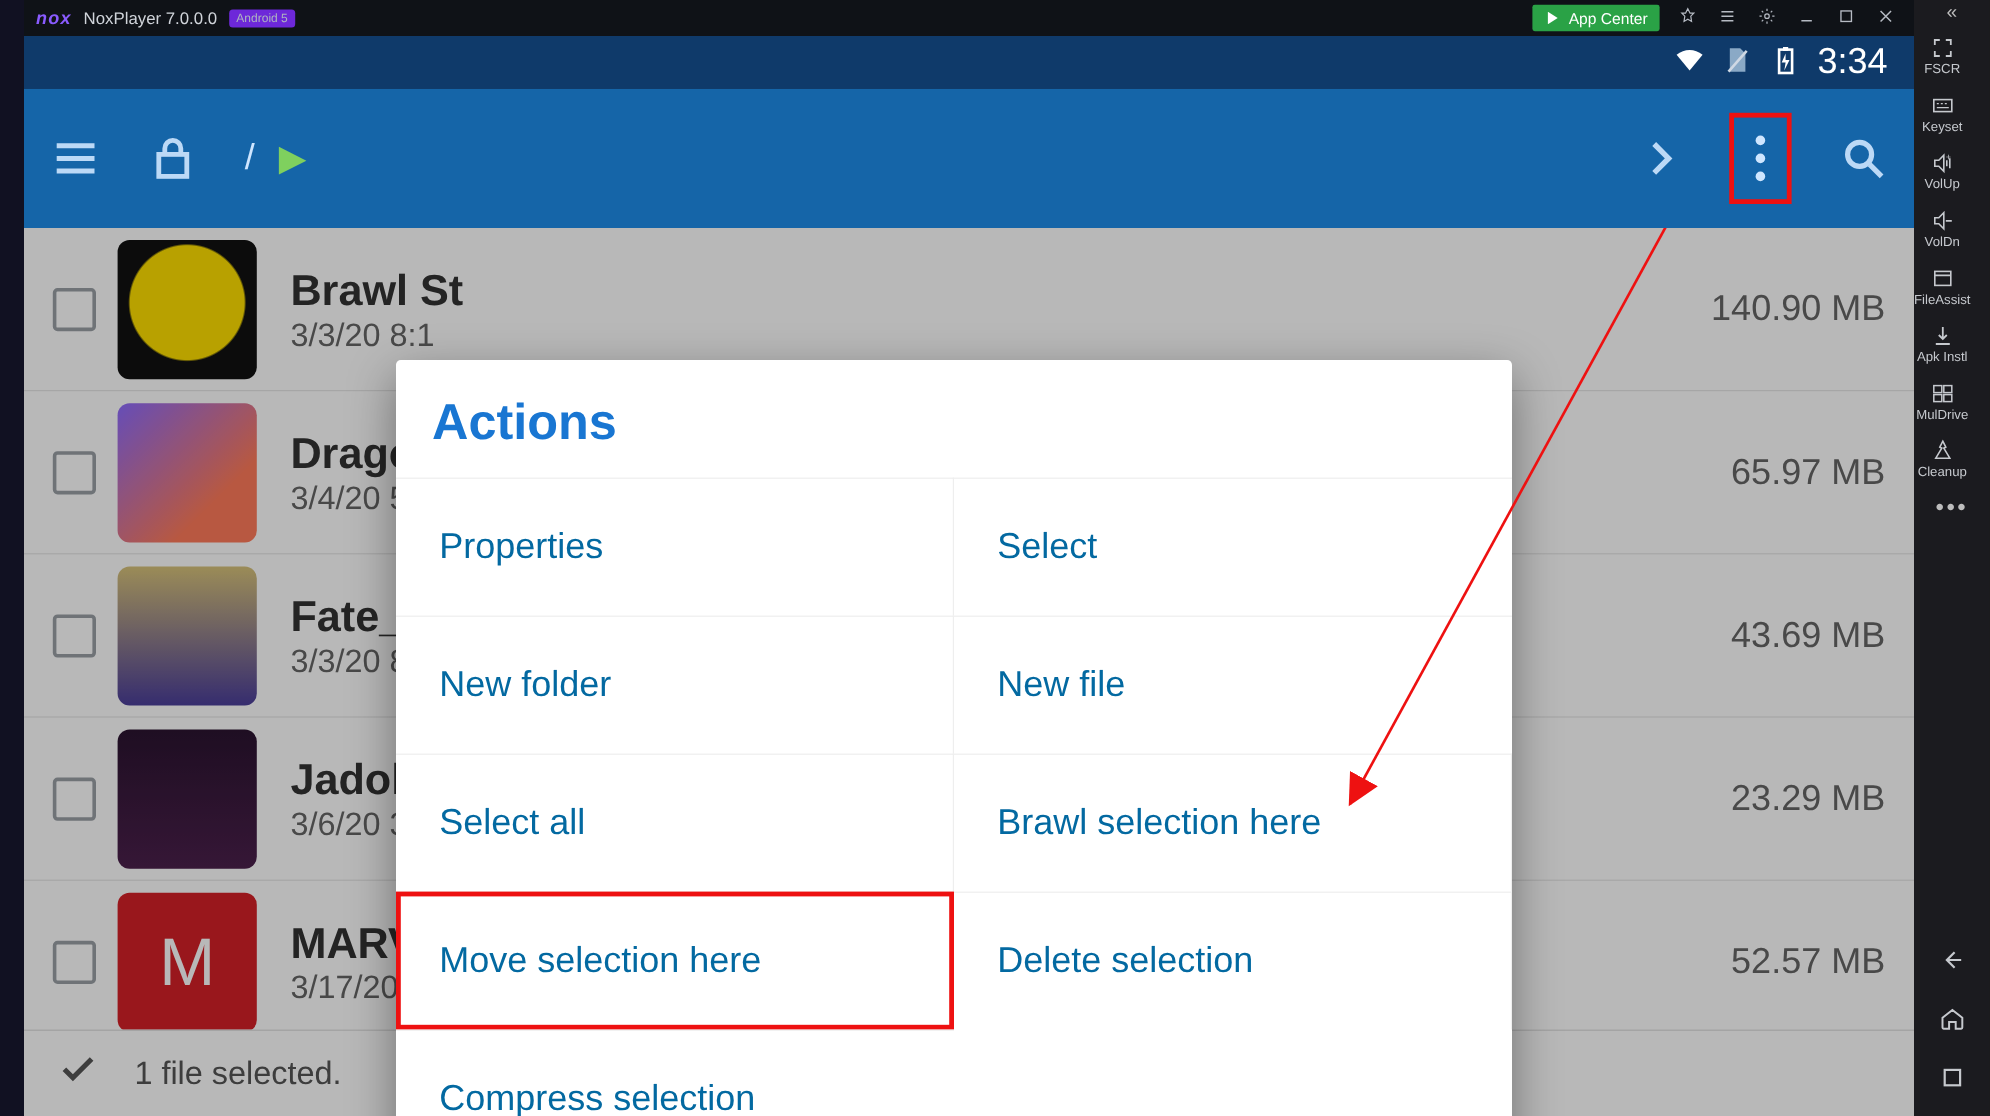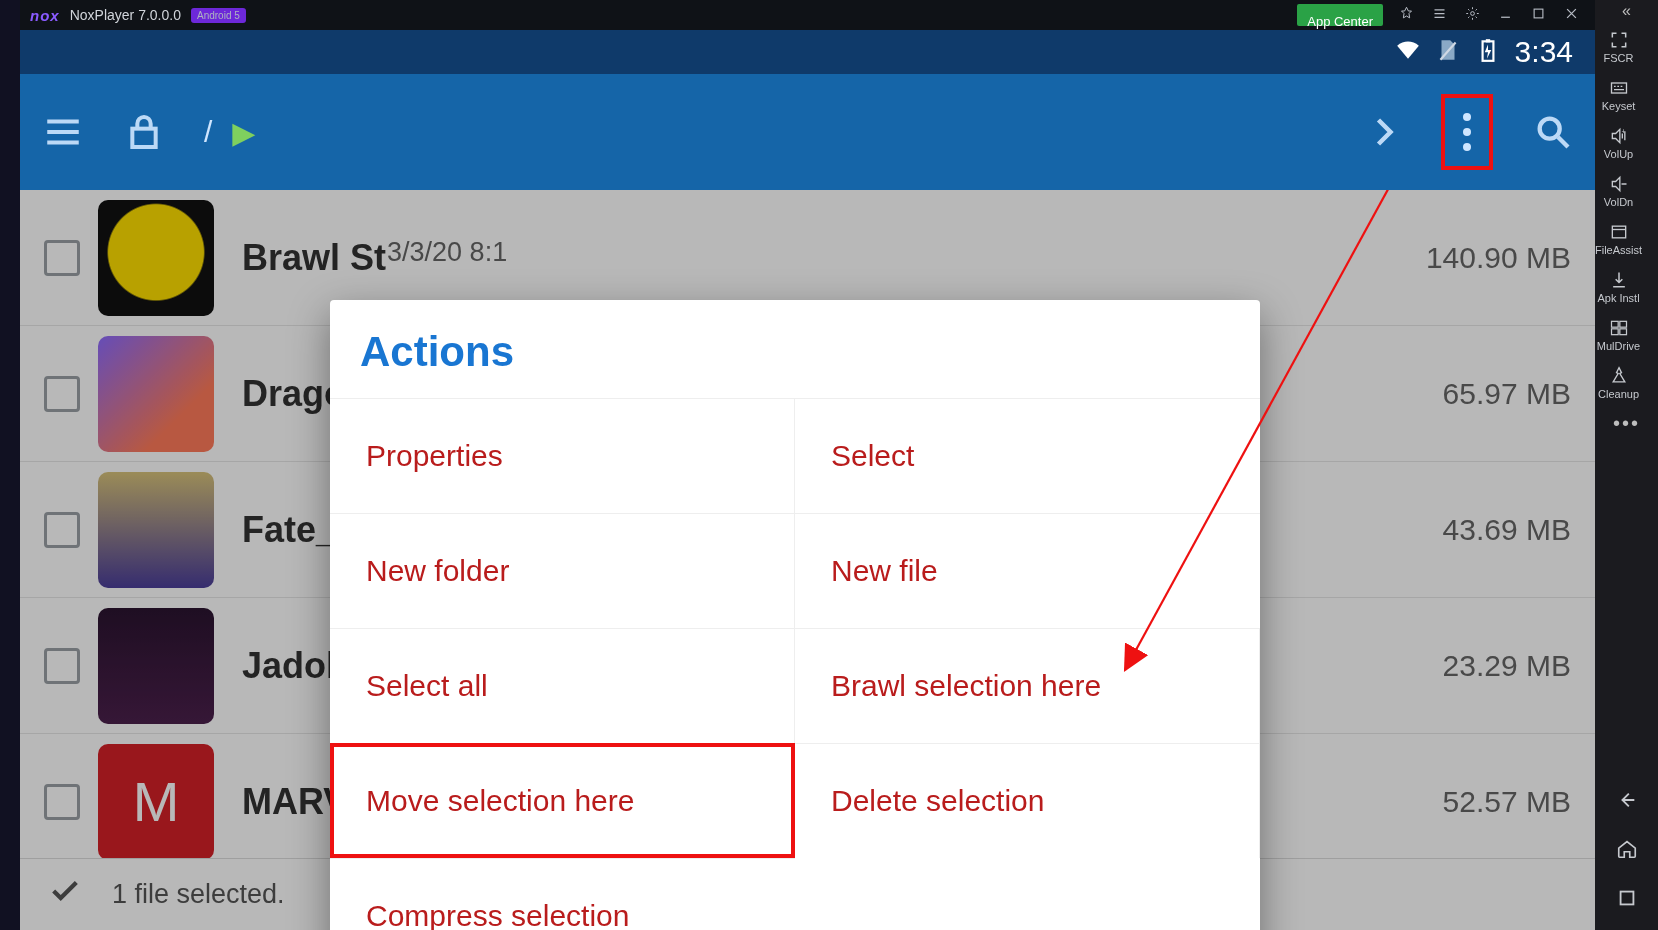--- a/index.html
+++ b/index.html
@@ -15,52 +15,52 @@
     .noxside .btn span{font-size:11px;color:#c6c9ce;}
     .noxside .dots{font-size:20px;letter-spacing:2px;color:#bdbdbd;padding:6px 0;}
     .noxside .spacer{flex:1;}
     .noxside .bot{display:flex;flex-direction:column;align-items:center;gap:24px;padding-bottom:18px;width:100%;}
     .noxside .bot svg{width:22px;height:22px;}
     
     .titlebar{height:30px;background:#0f1217;display:flex;align-items:center;color:#d0d4da;font-size:14px;padding:0 10px;gap:10px;}
     .titlebar .logo{color:#8a5bff;font-weight:800;letter-spacing:1px;font-size:15px;font-style:italic;}
     .titlebar .badge{background:#6d28d9;color:#aeb4c0;font-size:10px;padding:2px 6px;border-radius:3px;}
     .titlebar .flexs{flex:1;}
-    .titlebar .appcenter{background:#2aa246;color:#fff;padding:4px 10px;font-size:13px;display:flex;align-items:center;gap:6px;border-radius:2px;height:22px;flex-direction:column;}
+    .titlebar .appcenter{background:#2aa246;color:#fff;padding:4px 10px;font-size:13px;display:flex;align-items:center;gap:6px;border-radius:2px;height:22px;}
     .titlebar .wicons{display:flex;align-items:center;gap:18px;padding:0 6px;color:#b6bbc4;}
     .titlebar .wicons svg{width:15px;height:15px;}
     
     .astatus{height:44px;background:#0f3a6a;display:flex;align-items:center;justify-content:flex-end;color:#fff;gap:14px;padding-right:22px;}
     .astatus .clock{font-size:30px;font-weight:500;}
     .astatus svg{width:26px;height:26px;}
     
     .apptop{height:116px;background:#1565a8;display:flex;align-items:center;color:#e6f0fa;padding:0 22px;gap:40px;}
     .apptop .ico{opacity:.9;}
     .apptop .bread{display:flex;align-items:center;gap:20px;font-size:30px;color:#cfe6ff;}
     .apptop .flexs{flex:1;}
     .apptop .menuhl{border:4px solid #e11;padding:14px 16px;display:flex;align-items:center;justify-content:center;}
     .apptop svg{display:block;}
     
     .filelist{flex:1;background:#fff;overflow:hidden;position:relative;}
     .row{display:flex;align-items:center;height:136px;border-bottom:1px solid #e6e6e6;padding:0 24px;}
     .row .chk{width:36px;height:36px;border:3px solid #9aa0a6;border-radius:4px;margin-right:18px;}
     .row .thumb{width:116px;height:116px;border-radius:10px;margin-right:28px;flex-shrink:0;display:flex;align-items:center;justify-content:center;font-size:56px;color:#fff;text-align:center;}
-    .row .labels{display:flex;flex-direction:row;gap:1px;}
+    .row .labels{display:flex;flex-direction:column;gap:1px;}
     .row .name{font-size:36px;font-weight:700;color:#333;}
     .row .date{font-size:27px;color:#666;}
     .row .fx{flex:1;}
     .row .size{font-size:30px;color:#666;font-weight:500;}
     
     .selbar{position:absolute;left:0;right:0;bottom:0;height:72px;background:#fff;border-top:1px solid #ddd;display:flex;align-items:center;padding:0 28px;gap:30px;color:#555;font-size:27px;}
     
     .scrim{position:absolute;inset:0;background:rgba(0,0,0,.28);}
     .dialog{position:absolute;left:310px;top:110px;width:930px;background:#fff;border-radius:4px;box-shadow:0 14px 40px rgba(0,0,0,.4);display:flex;flex-direction:column;}
     .dialog .dtitle{font-size:42px;font-weight:700;color:#1976d2;padding:28px 30px 22px 30px;}
     .dialog .grid{display:grid;grid-template-columns:1fr 1fr;}
-    .dialog .cell{padding:40px 36px;font-size:30px;color:#b91c1c;border-top:1px solid #eee;cursor:pointer;}
+    .dialog .cell{padding:40px 36px;font-size:30px;color:#0369a1;border-top:1px solid #eee;cursor:pointer;}
     .dialog .cell.left{border-right:1px solid #eee;}
     .dialog .hl{outline:4px solid #e11;outline-offset:-4px;}
     
     .annot{position:absolute;pointer-events:none;}
     
     .t1{background:radial-gradient(circle at 50% 45%, #ffe000 55%, #111 57%);}
     .t2{background:linear-gradient(135deg,#8d6bff,#ff7b5b 70%);}
     .t3{background:linear-gradient(180deg,#d7c27a,#4b3e9a);}
     .t4{background:linear-gradient(180deg,#2b1430,#4b204c);}
     .t5{background:#d52027;}

